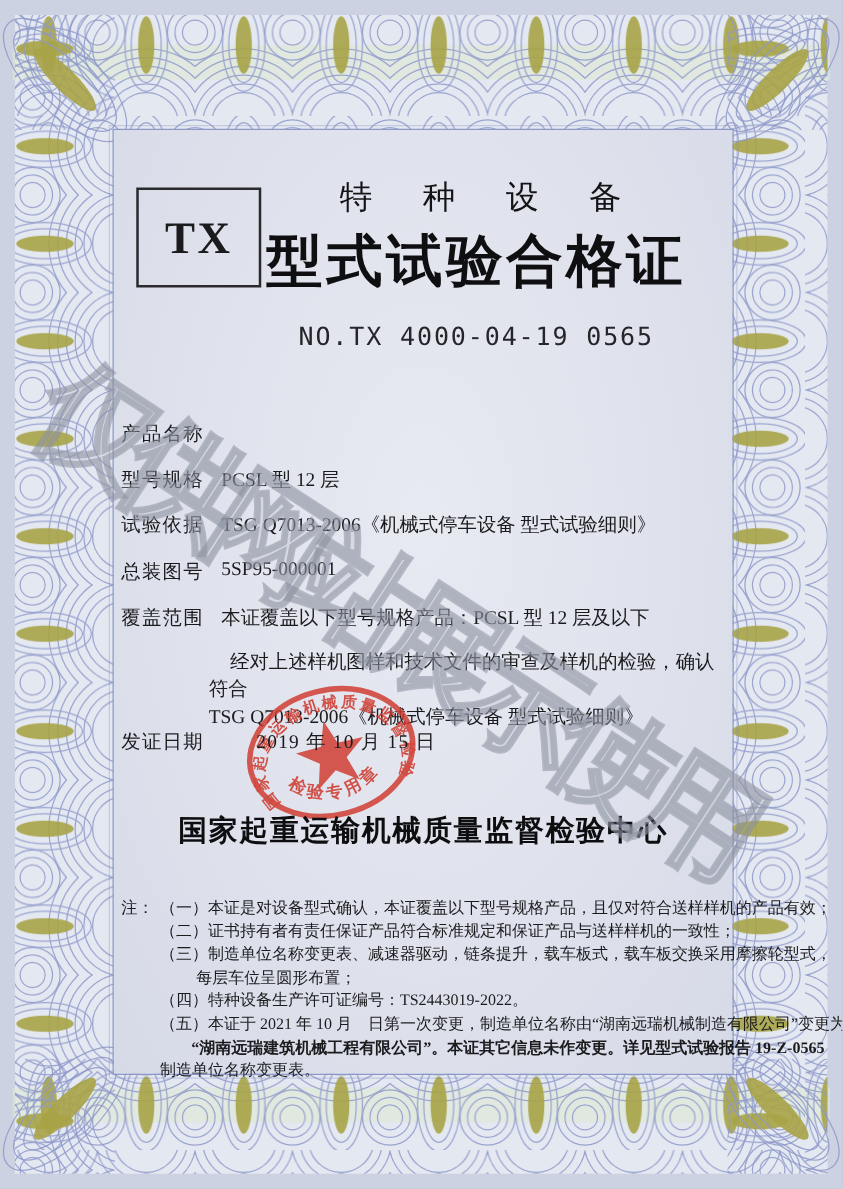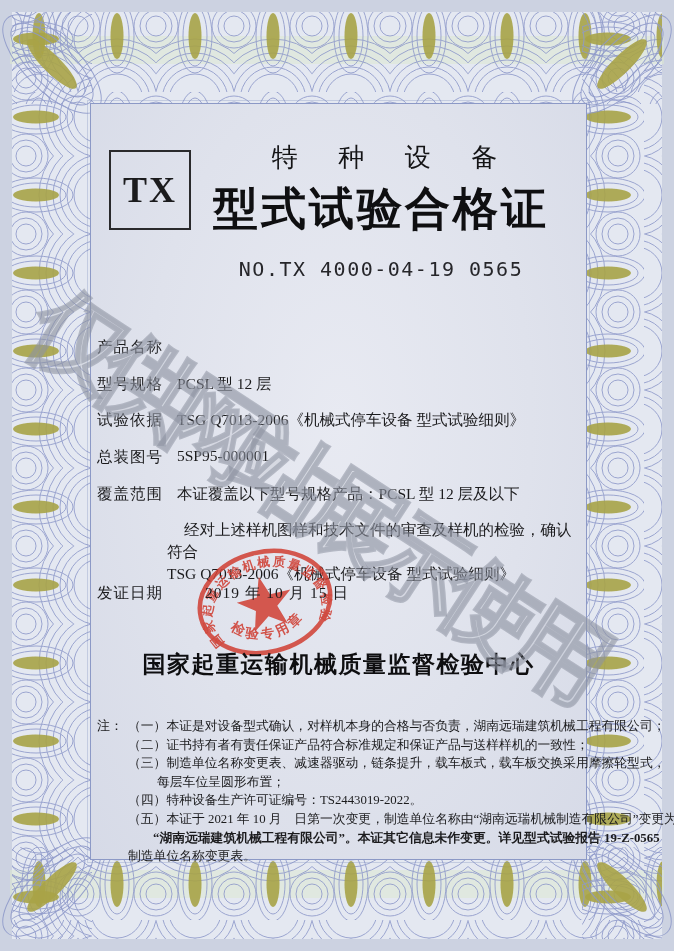--- a/index.html
+++ b/index.html
@@ -10,21 +10,21 @@
   }
   .border-art{position:absolute;left:0;top:0;z-index:0;}
   .content{
     position:absolute;left:90px;top:103px;width:497px;height:757px;z-index:1;
     background:radial-gradient(ellipse at 50% 42%, #e8eaf2 0%, #dfe2ec 55%, #d6dae7 100%);
     border:1px solid #8c99c6;
     outline:1px solid rgba(120,135,185,.30);outline-offset:2px;
     box-sizing:border-box;
   }
   .tx-box{
-    position:absolute;left:18px;top:46px;width:82px;height:80px;
+    position:absolute;left:18px;top:46px;width:100px;height:80px;
     border:2px solid #2a2a2c;display:flex;align-items:center;justify-content:center;
     font-weight:bold;font-size:36px;letter-spacing:2px;box-sizing:border-box;
   }
   .heading{position:absolute;left:118px;top:36px;width:344px;text-align:center;}
   .title-small{font-size:26px;letter-spacing:17px;padding-left:24px;color:#141416;}
   .title-main{font-size:45px;font-weight:bold;letter-spacing:3px;margin-top:4px;color:#0f0f11;}
   .cert-no{font-size:20px;letter-spacing:1.5px;margin-top:18px;font-family:"DejaVu Sans Mono","Liberation Mono",monospace;color:#26262a;}
   .field-row{position:absolute;left:6px;display:flex;font-size:15.5px;white-space:nowrap;}
   .field-label{width:66px;letter-spacing:1px;flex:0 0 auto;}
   .field-value{margin-left:14px;}
@@ -164,21 +164,21 @@
       </text>
       <text font-size="13.5" fill="#cf3a2e" letter-spacing="3" font-weight="bold" opacity="0.95" font-family="'Liberation Serif','DejaVu Serif',serif">
         <textPath href="#sealArcBottom">检验专用章</textPath>
       </text>
     </svg>
 
     <div class="authority">国家起重运输机械质量监督检验中心</div>
 
     <div class="notes-label">注：</div>
     <div class="notes">
-      <div class="note-line">（一）本证是对设备型式确认，对样机本身的合格与否负责，湖南远瑞建筑机械工程有限公司；</div>
+      <div class="note-line">（一）本证是对设备型式确认，本证覆盖以下型号规格产品，且仅对符合送样样机的产品有效；</div>
       <div class="note-line">（二）证书持有者有责任保证产品符合标准规定和保证产品与送样样机的一致性；</div>
       <div class="note-line">（三）制造单位名称变更表、减速器驱动，链条提升，载车板式，载车板交换采用摩擦轮型式，</div>
       <div class="note-line ind-a">每层车位呈圆形布置；</div>
       <div class="note-line">（四）特种设备生产许可证编号：TS2443019-2022。</div>
       <div class="note-line">（五）本证于 2021 年 10 月　日第一次变更，制造单位名称由“湖南远瑞机械制造有限公司”变更为</div>
       <div class="note-line ind-b">“湖南远瑞建筑机械工程有限公司”。本证其它信息未作变更。详见型式试验报告 19-Z-0565</div>
       <div class="note-line">制造单位名称变更表。</div>
     </div>
   </div>
 

